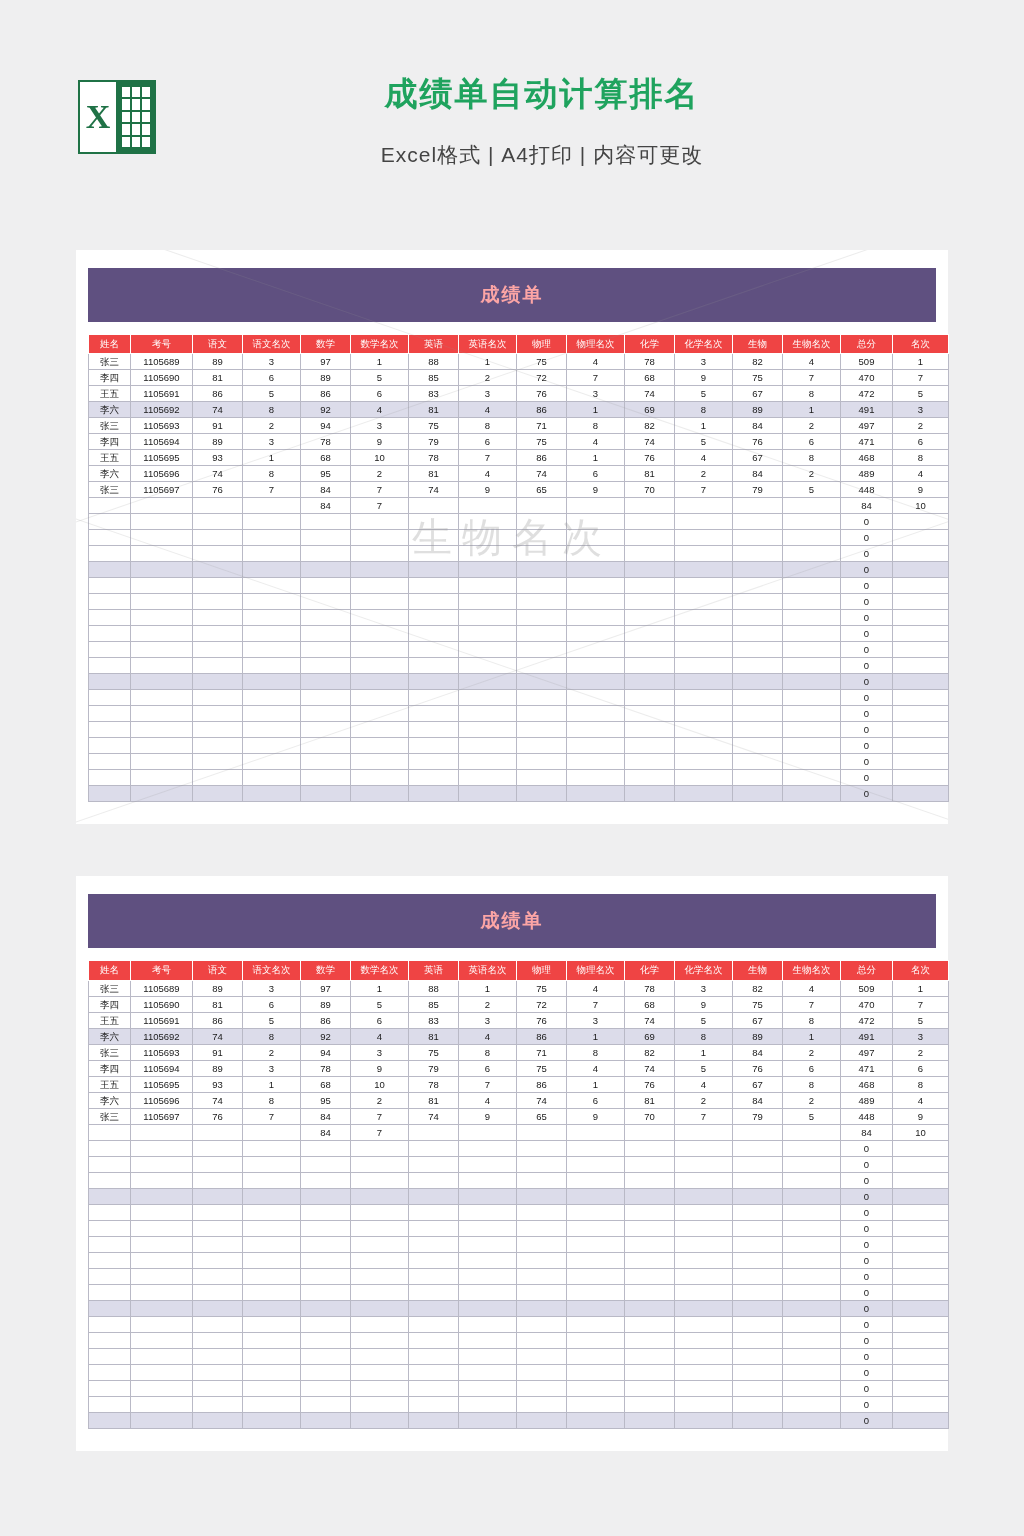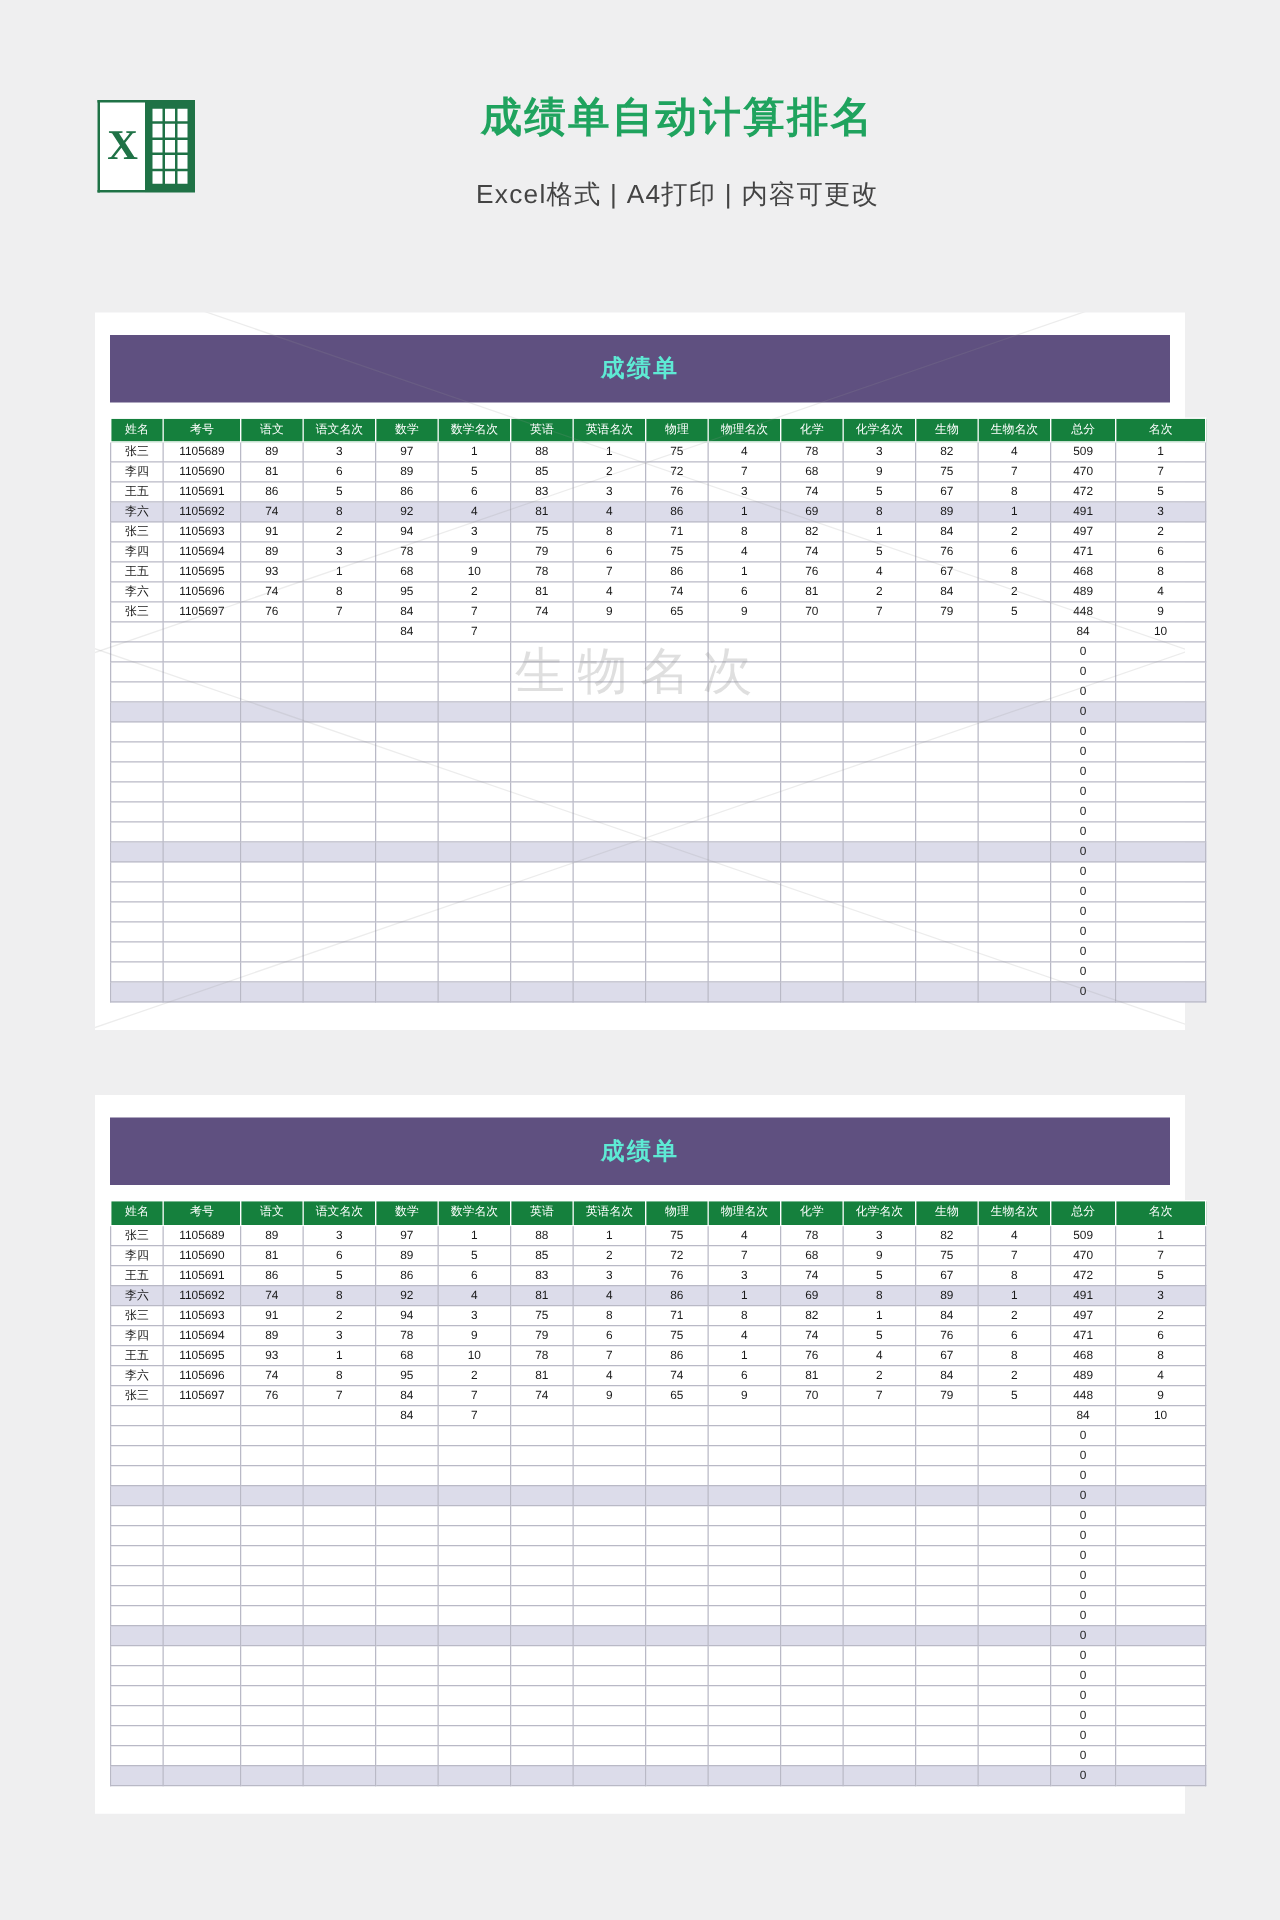--- a/index.html
+++ b/index.html
@@ -79,36 +79,36 @@
   
   .card {
     background: #ffffff;
     margin: 0 auto 52px auto;
     width: 872px;
     padding: 18px 12px 22px 12px;
     position: relative;
   }
   .sheet-title {
     background: #5f5080;
-    color: #5eead4;
+    color: #fca5a5;
     font-size: 19px;
     font-weight: bold;
     text-align: center;
     padding: 14px 0;
     letter-spacing: 2px;
     margin: 0 0 12px 0;
   }
   table.grades {
     border-collapse: collapse;
     width: 828px;
     margin: 0 auto;
     table-layout: fixed;
   }
   table.grades th {
-    background: #15803d;
+    background: #ef4444;
     color: #ffffff;
     font-size: 9.5px;
     font-weight: normal;
     padding: 4px 0;
     border: 1px solid #ffffff;
     text-align: center;
     line-height: 1.1;
   }
   table.grades td {
     border: 1px solid #b9b9c6;
@@ -119,21 +119,21 @@
     padding: 0;
     line-height: 15px;
   }
   tr.alt td { background: #dcdcea; }
   tr.plain td { background: #ffffff; }
   .col-name   { width: 42px; }
   .col-id     { width: 62px; }
   .col-sub    { width: 50px; }
   .col-rank   { width: 58px; }
   .col-total  { width: 52px; }
-  .col-final  { width: 72px; }
+  .col-final  { width: 56px; }
   
   .watermark {
     position: absolute;
     left: 0; top: 0; right: 0; bottom: 0;
     pointer-events: none;
     overflow: hidden;
   }
   .wm-text {
     position: absolute;
     left: 50%;

